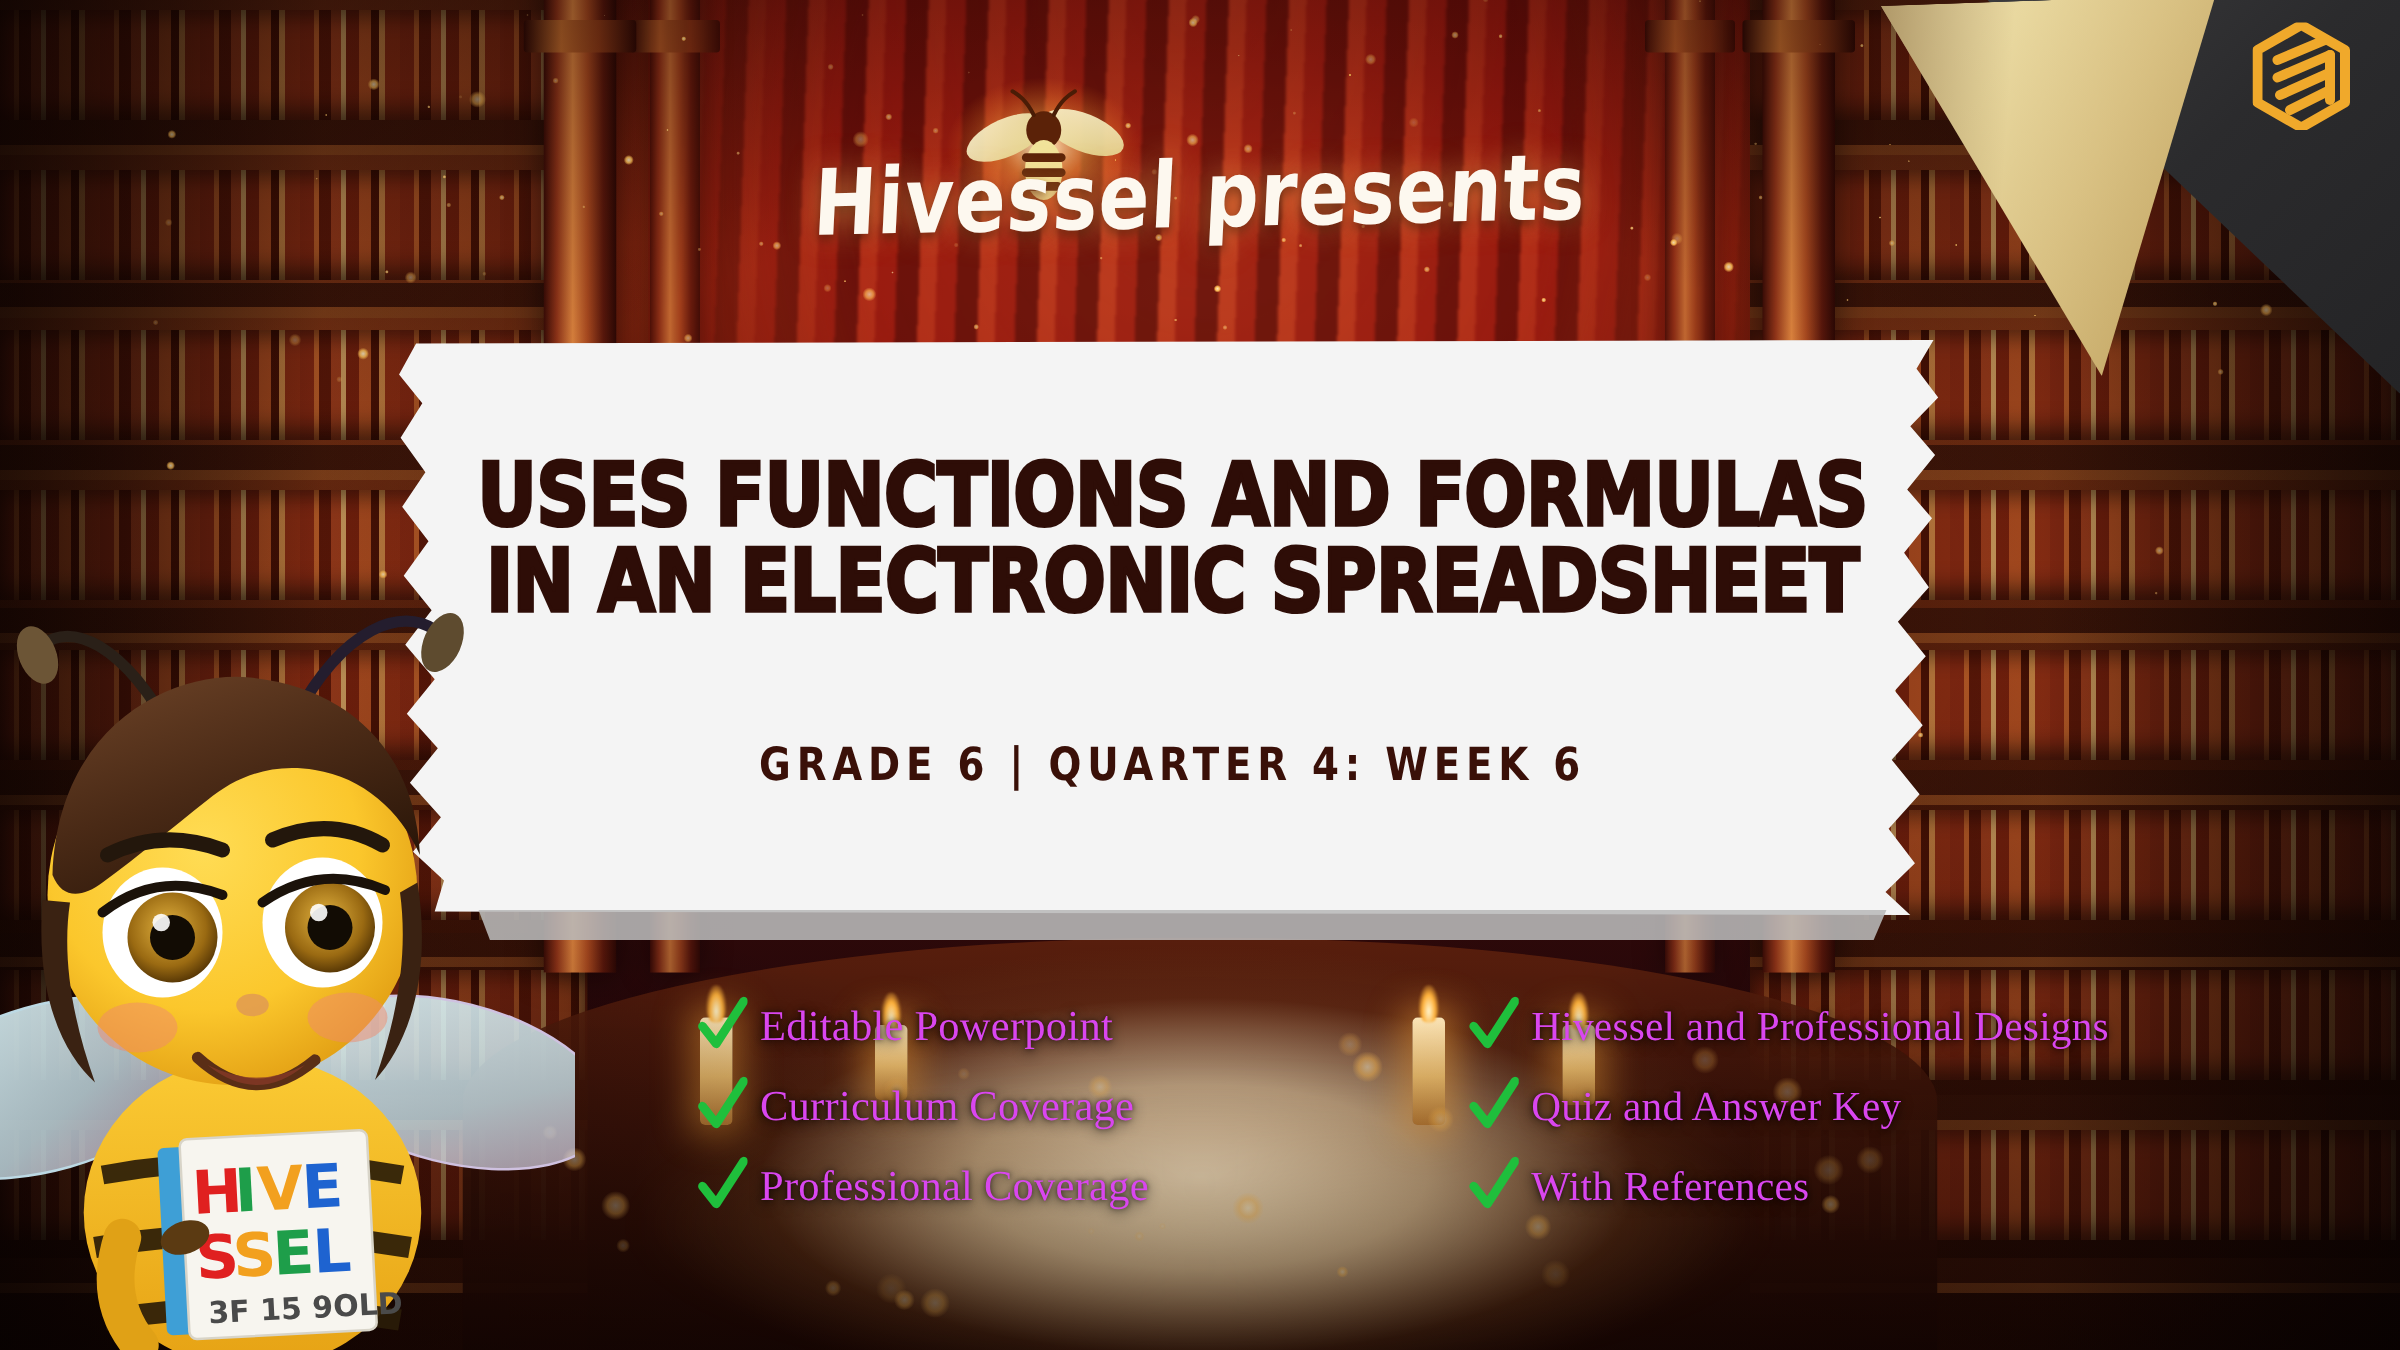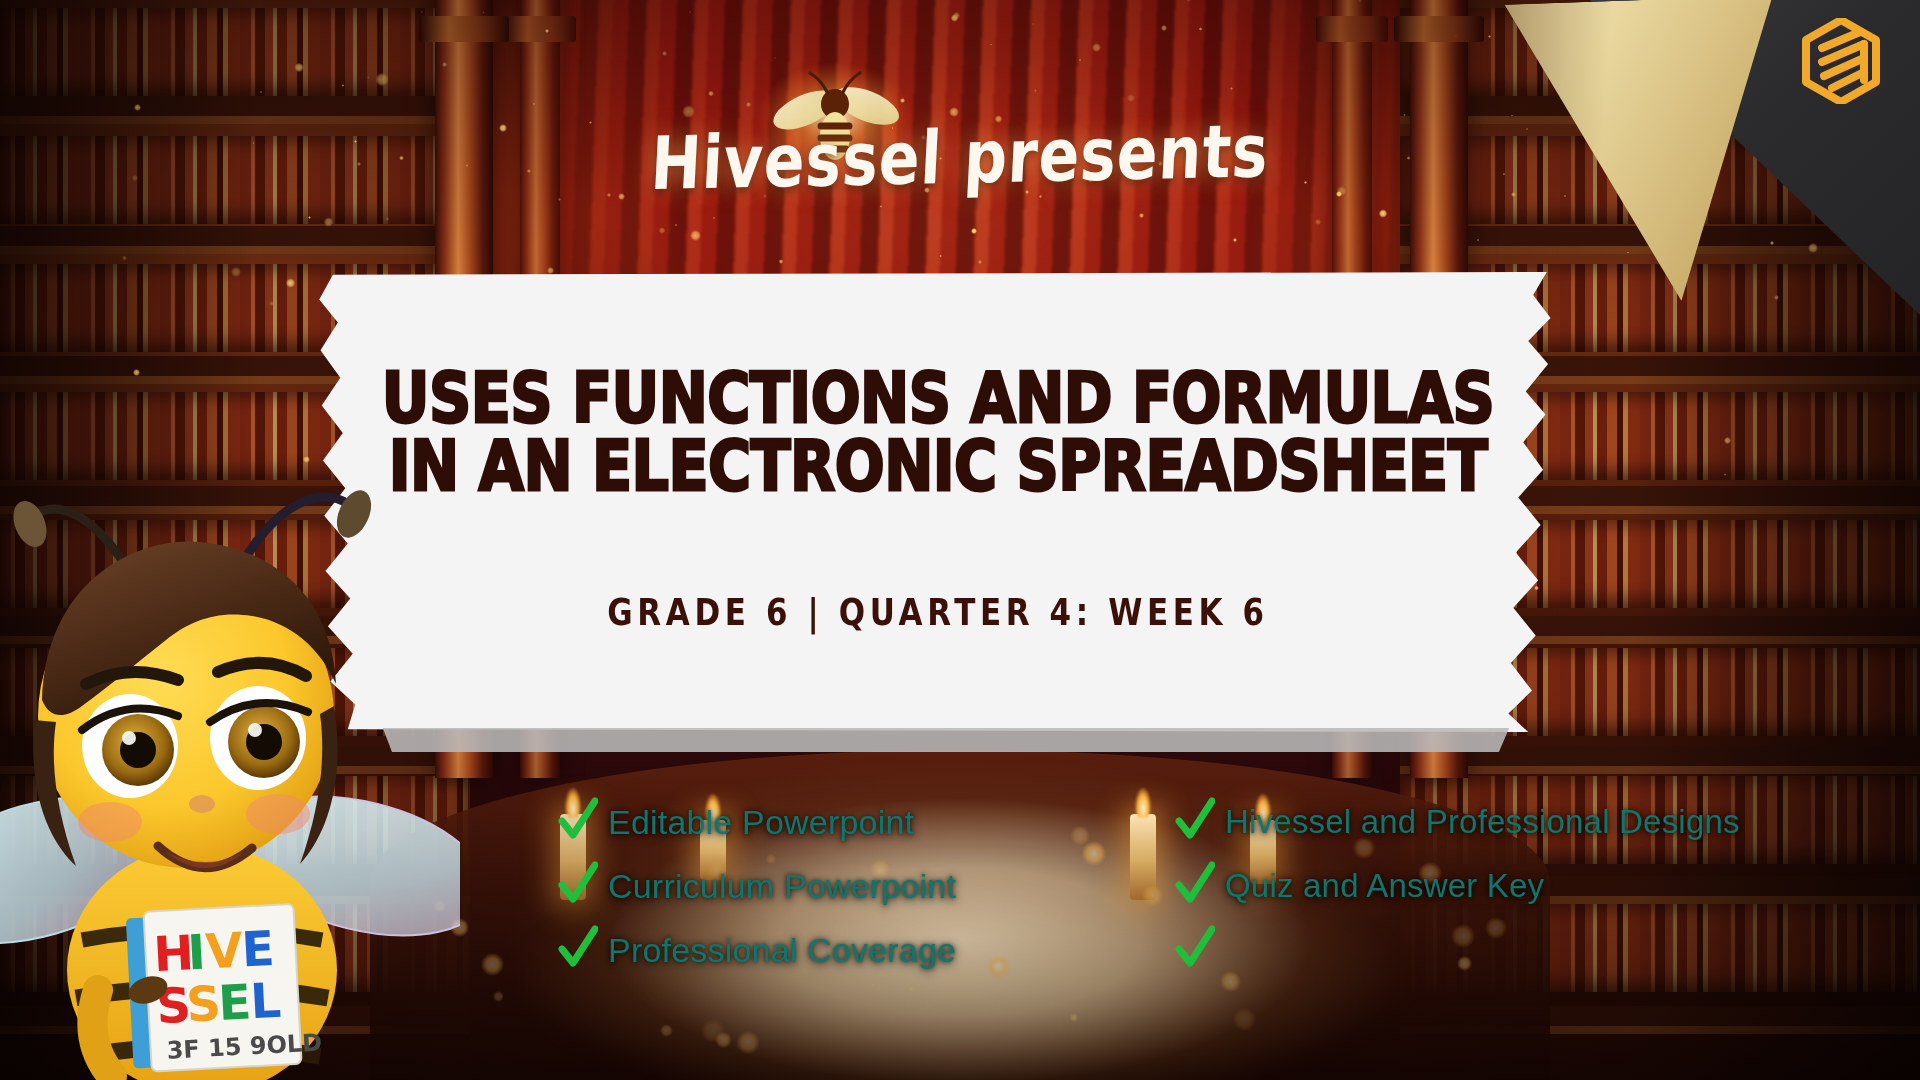--- a/index.html
+++ b/index.html
@@ -210,23 +210,23 @@
   .col.left-col  { left:558px;  width:600px; }
   .col.right-col { left:1175px; width:760px; }
   .feature {
     display:flex; align-items:center; gap:10px;
     height:64px;
   }
   .check {
     flex:0 0 auto; width:40px; height:46px; position:relative; top:-2px;
   }
   .feature-label {
-    font-family:Liberation Sans, sans-serif;
+    font-family:Liberation Serif, serif;
     font-size:34px;
-    color:#0f766e;
+    color:#d946ef;
     text-shadow:0 2px 10px rgba(0,0,0,0.85), 0 0 4px rgba(0,0,0,0.6);
     white-space:nowrap;
     letter-spacing:0.2px;
   }
   .right-col .feature-label { font-size:33px; }
 
   
   .mascot { position:absolute; left:-10px; top:470px; width:470px; height:620px; }
 
   .sr { position:absolute; width:1px; height:1px; overflow:hidden; clip:rect(0 0 0 0); }
@@ -534,21 +534,21 @@
             </svg>
         </span>
         <span class="feature-label">Editable Powerpoint</span>
       </div>
       <div class="feature">
         <span class="check">
           <svg viewBox="0 0 40 46" width="40" height="46">
               <path d="M4 24 L15 38 L37 4" stroke="#1FBF3C" stroke-width="7" fill="none" stroke-linecap="round" stroke-linejoin="round"></path>
             </svg>
         </span>
-        <span class="feature-label">Curriculum Powerpoint</span>
+        <span class="feature-label">Curriculum Coverage</span>
       </div>
       <div class="feature">
         <span class="check">
           <svg viewBox="0 0 40 46" width="40" height="46">
               <path d="M4 24 L15 38 L37 4" stroke="#1FBF3C" stroke-width="7" fill="none" stroke-linecap="round" stroke-linejoin="round"></path>
             </svg>
         </span>
         <span class="feature-label">Professional Coverage</span>
       </div>
     </div>
@@ -569,20 +569,21 @@
             </svg>
         </span>
         <span class="feature-label">Quiz and Answer Key</span>
       </div>
       <div class="feature">
         <span class="check">
           <svg viewBox="0 0 40 46" width="40" height="46">
               <path d="M4 24 L15 38 L37 4" stroke="#1FBF3C" stroke-width="7" fill="none" stroke-linecap="round" stroke-linejoin="round"></path>
             </svg>
         </span>
+        <span class="feature-label">With References</span>
       </div>
     </div>
   </div>
 
   <div class="mascot">
     <svg viewBox="0 0 470 620" width="470" height="620">
       <defs>
         <radialGradient id="faceg" cx="42%" cy="38%" r="68%">
           <stop offset="0%" stop-color="#FFDC54"></stop>
           <stop offset="62%" stop-color="#FBC72C"></stop>

